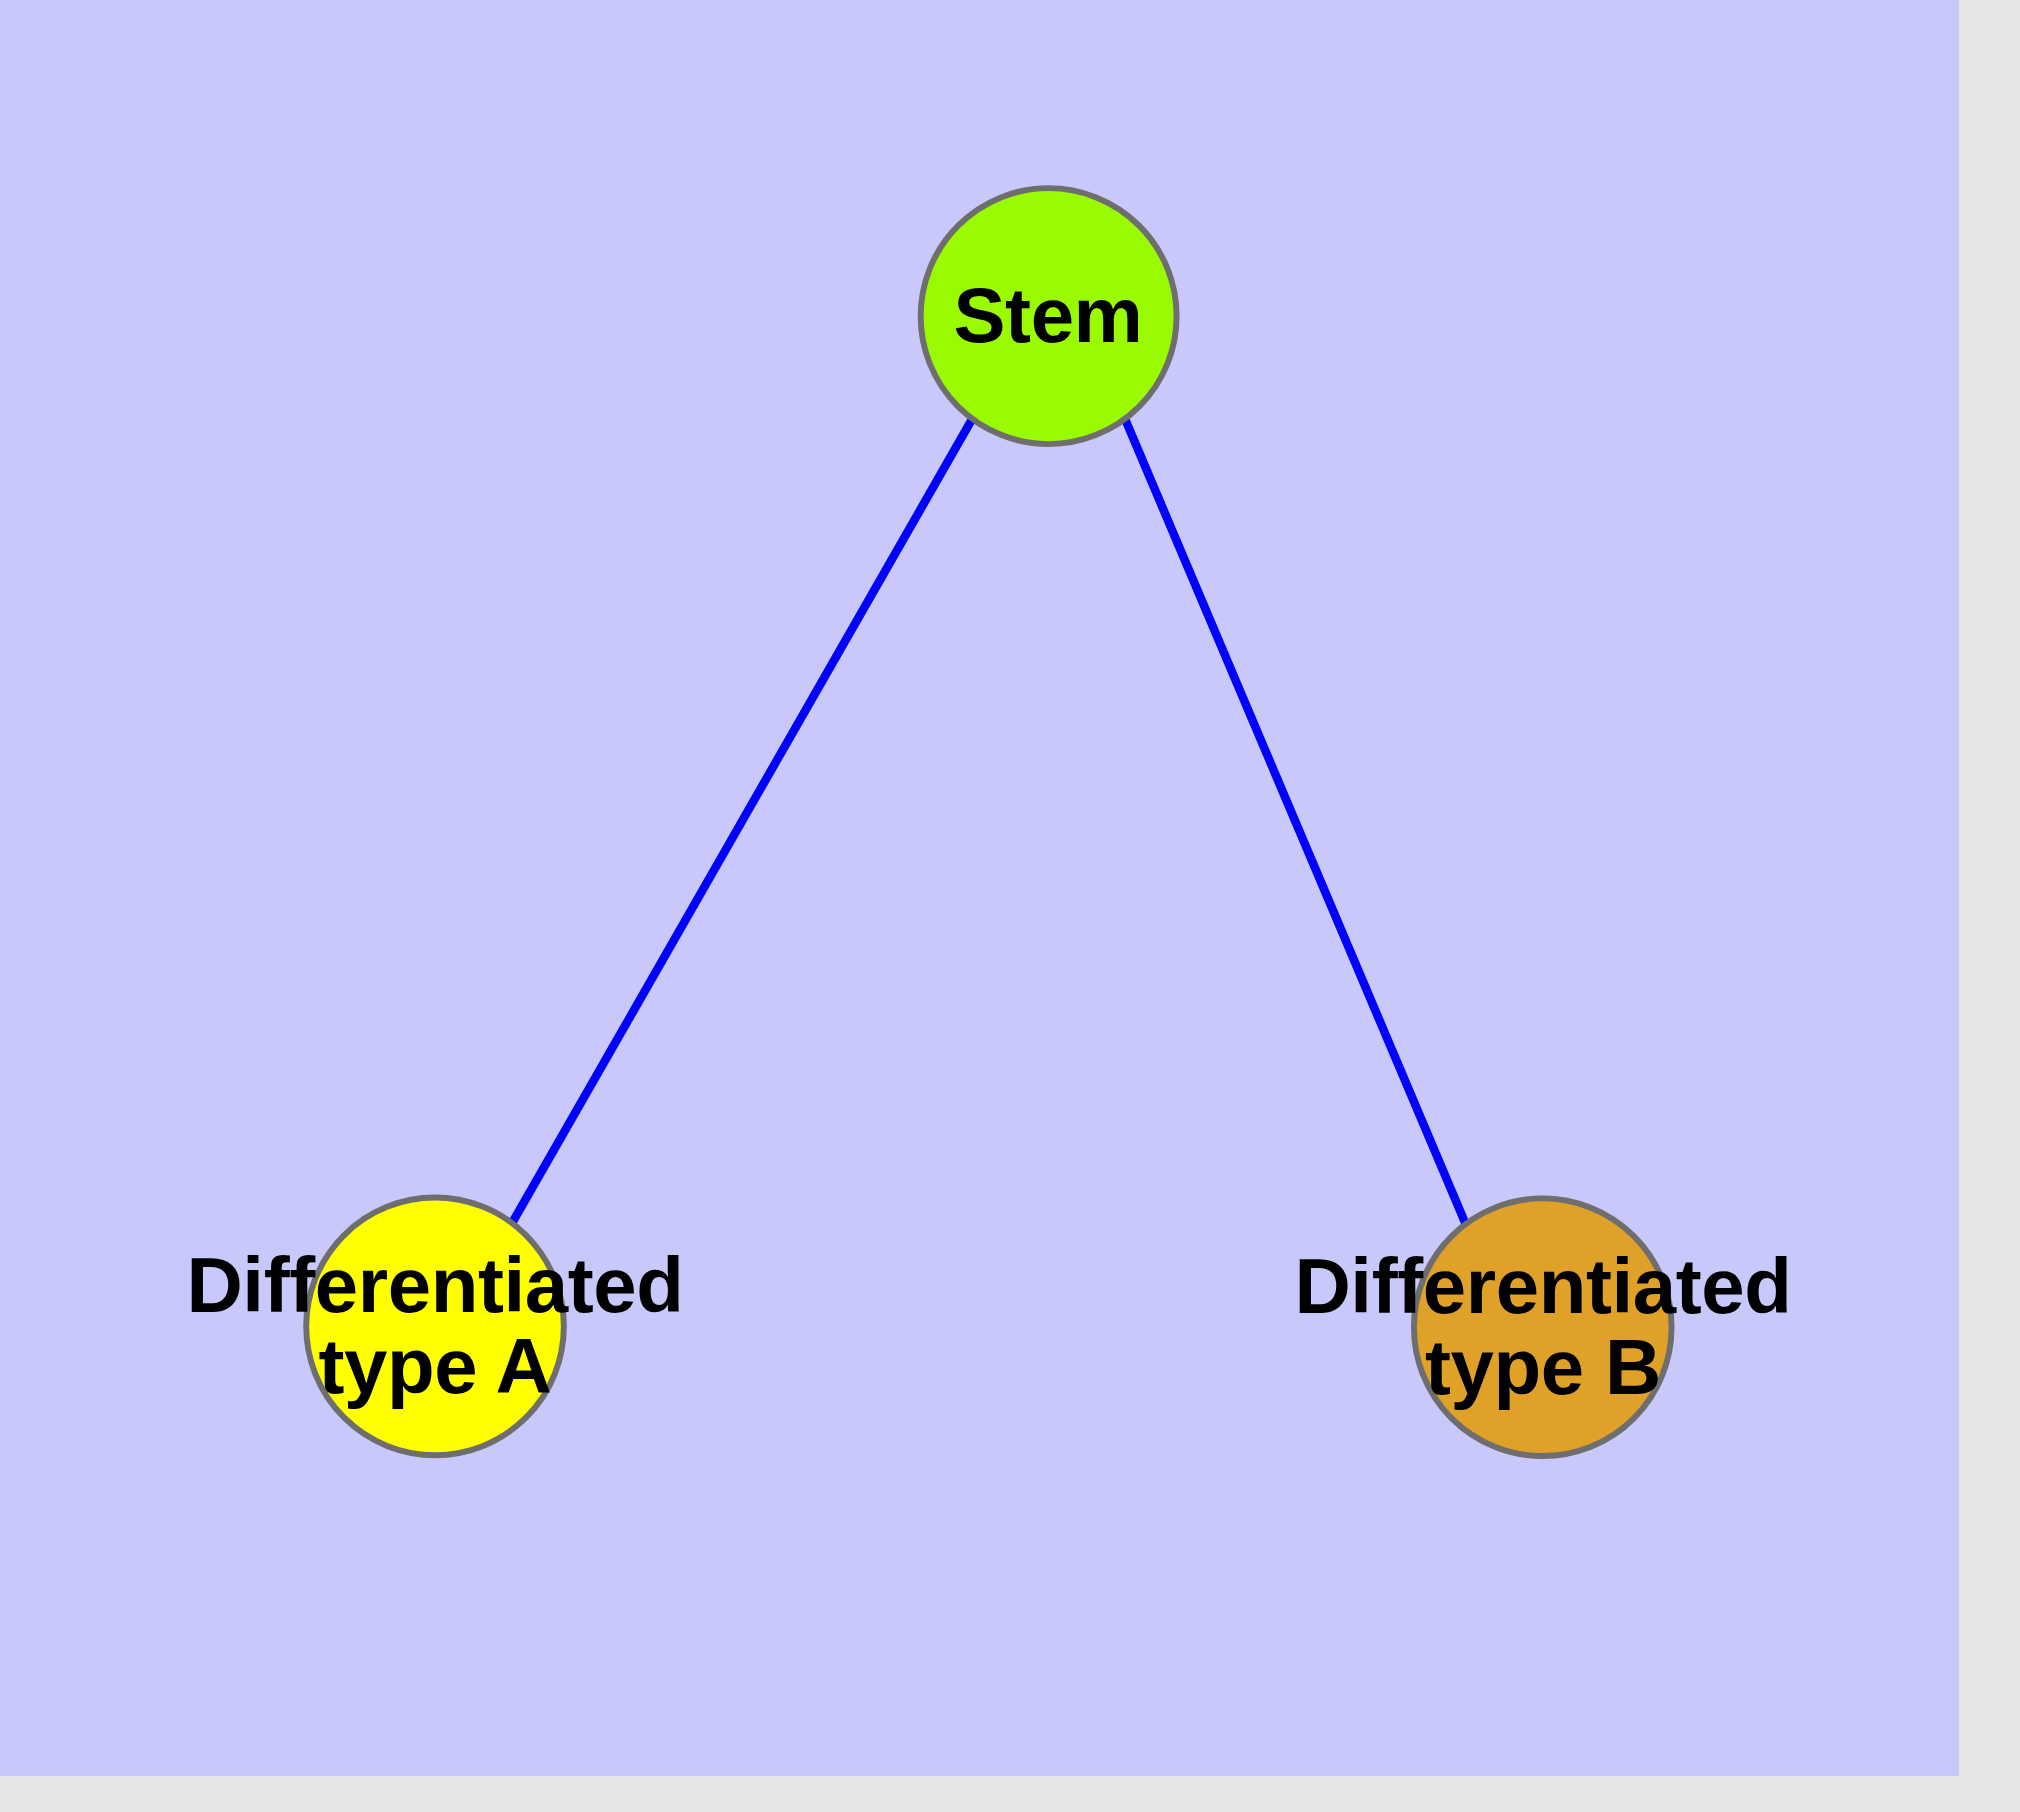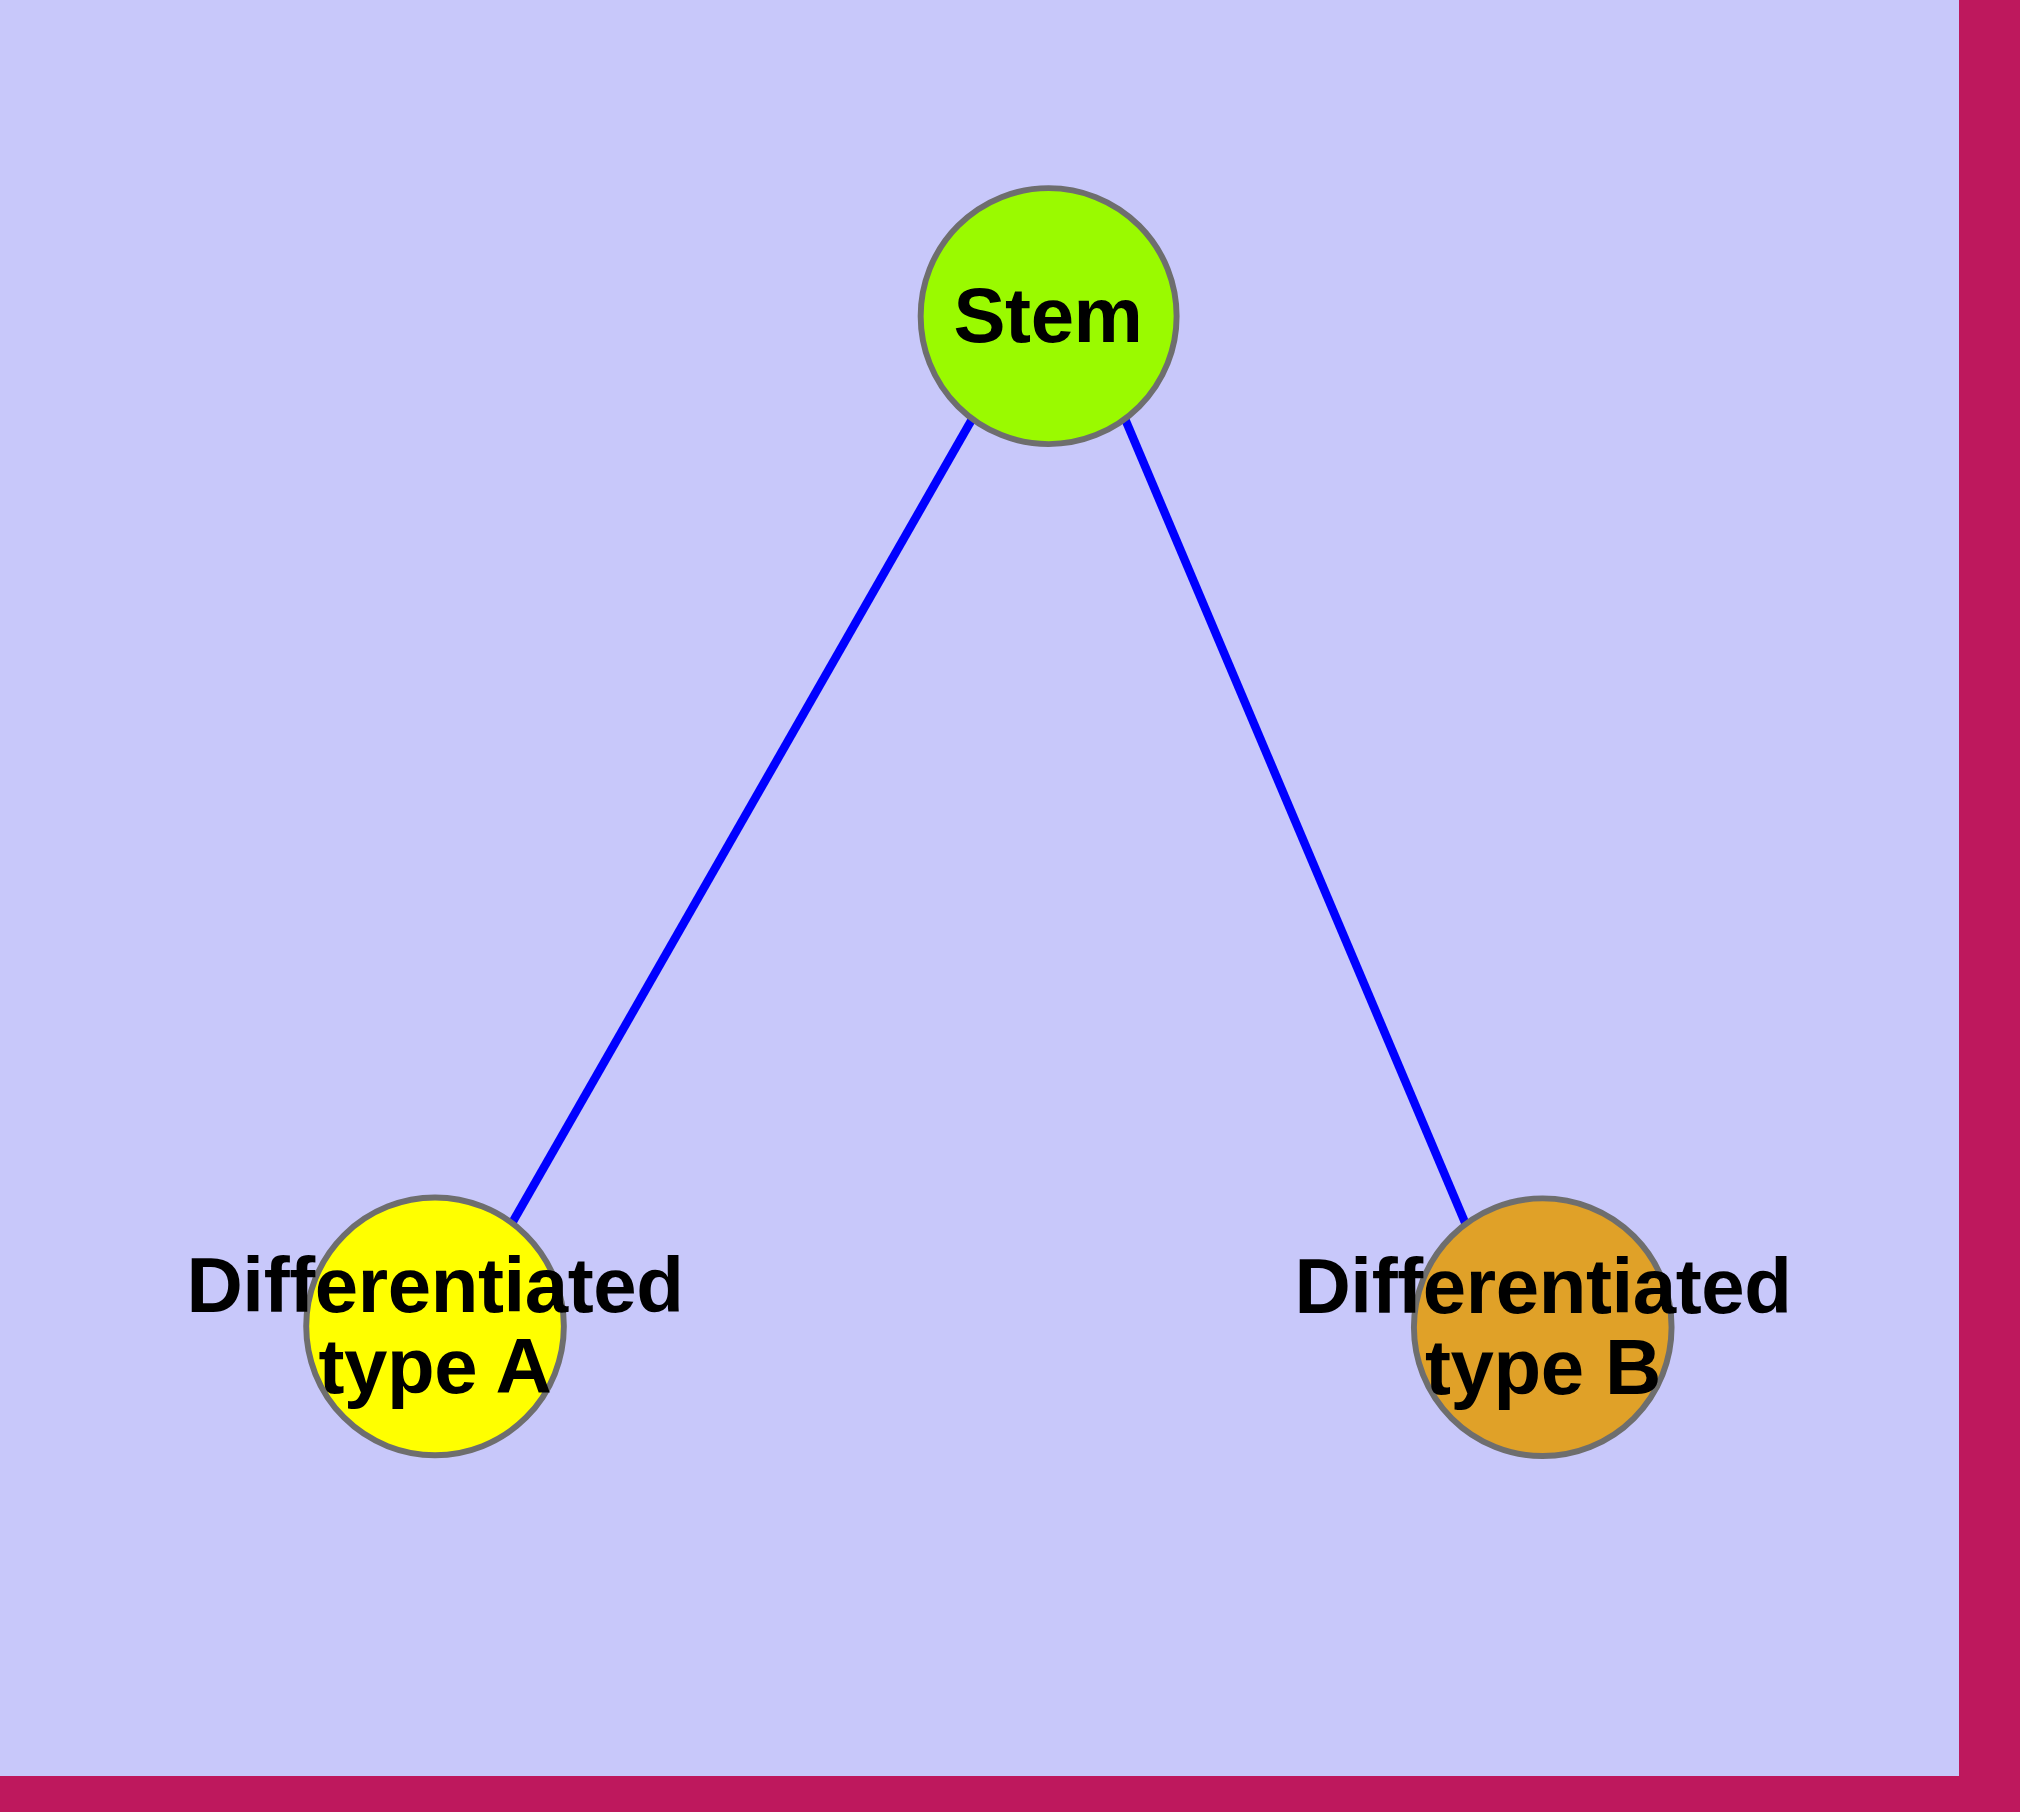--- a/index.html
+++ b/index.html
@@ -5,21 +5,21 @@
 <style>
   html, body {
     margin: 0;
     padding: 0;
     background: #ffffff;
   }
   #canvas {
     position: relative;
     width: 2021px;
     height: 1812px;
-    background: #be185d;
+    background: #e5e5e5;
     overflow: hidden;
     font-family: "Liberation Sans", "DejaVu Sans", sans-serif;
   }
   #plot-area {
     position: absolute;
     left: 0;
     top: 0;
     width: 1959px;
     height: 1776px;
     background: #c8c8fa;

